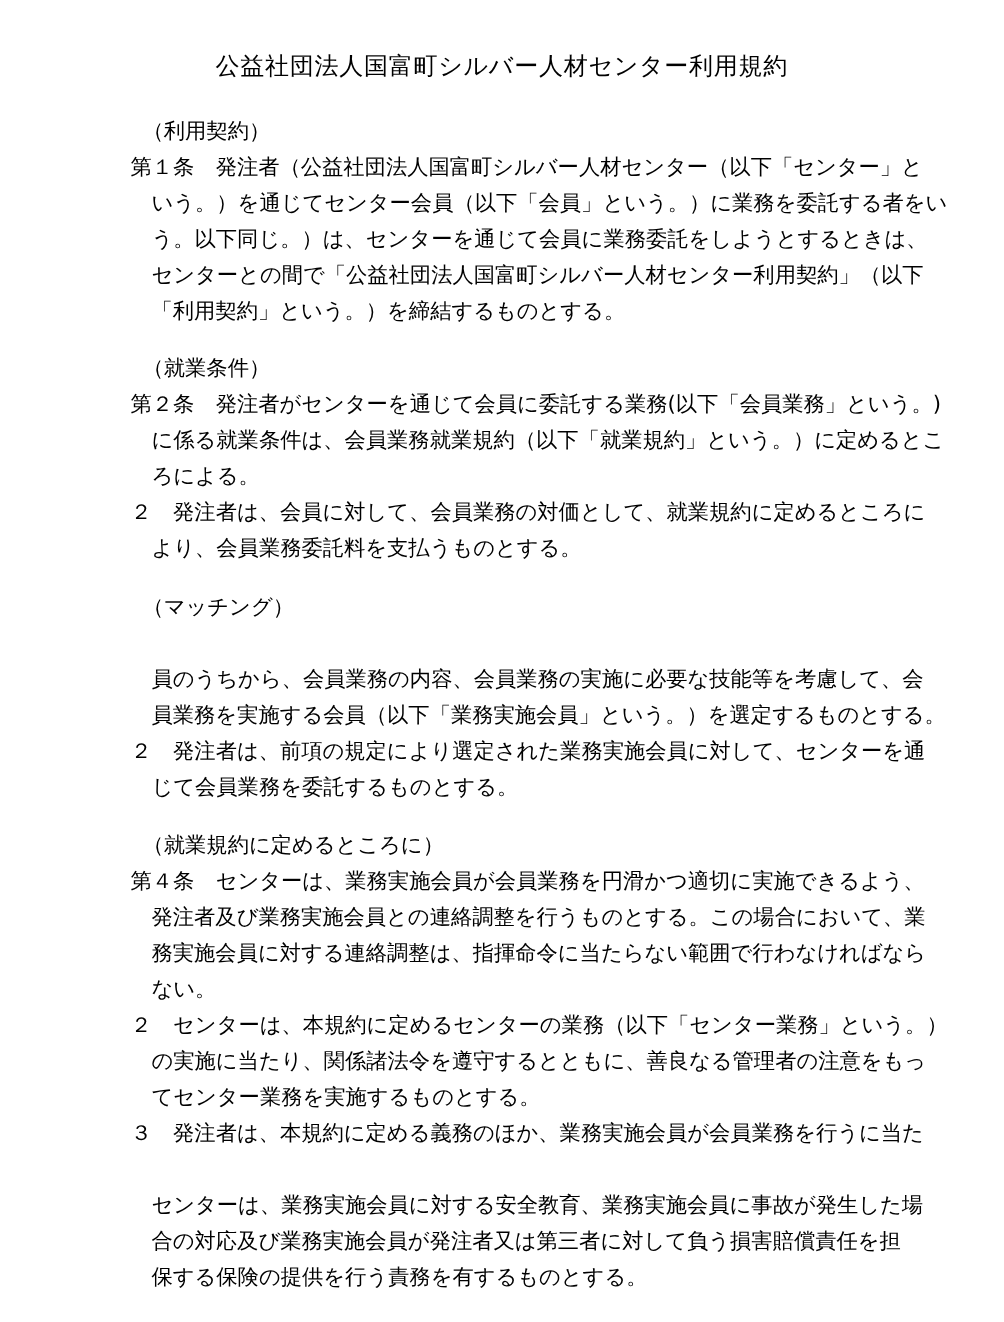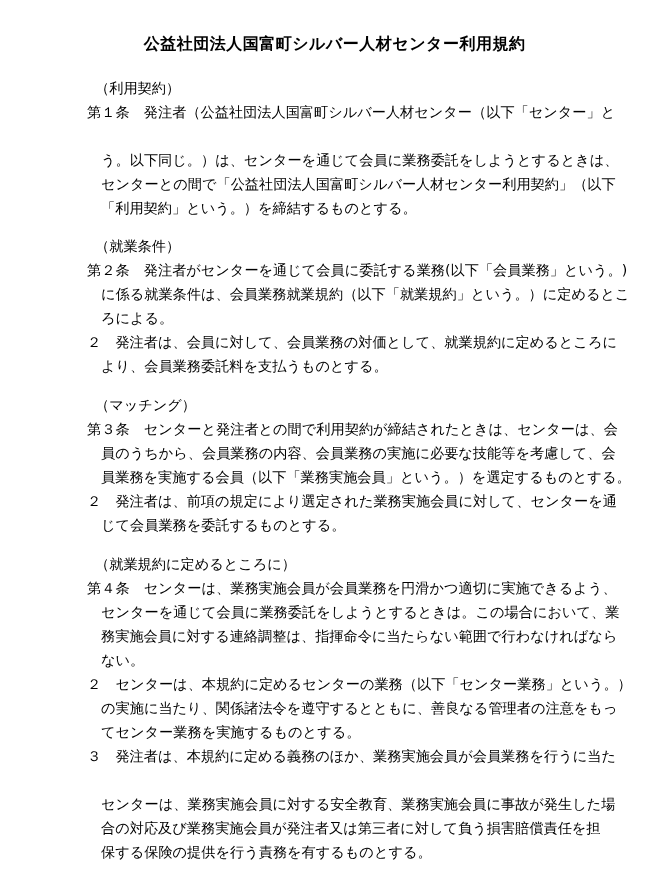--- a/index.html
+++ b/index.html
@@ -1,54 +1,54 @@
 <!DOCTYPE html>
 <html><head>
 <meta charset="utf-8">
 <style>
   html, body { margin:0; padding:0; background:#ffffff; }
   body { width:669px; height:881px; position:relative; overflow:hidden;
          font-family: "DejaVu Sans", "Liberation Sans", sans-serif; color:#000; }
   .page { position:absolute; left:0; top:0; width:669px; height:881px; }
   .title { position:absolute; left:0; top:34px; width:669px; text-align:center;
-           font-size:16px; font-weight:bold; letter-spacing:0.5px; }
+           font-size:16px; font-weight:normal; letter-spacing:0.5px; }
   .line { position:absolute; font-size:14.2px; white-space:nowrap; line-height:24px; height:24px;text-align:right; }
   .h { left:95px; }
   .a { left:87px; }
   .c { left:101px; }
 </style>
 </head>
 <body>
 
 <div class="page">
   <div class="title">公益社団法人国富町シルバー人材センター利用規約</div>
 
   <div class="line h" style="top:76px">（利用契約）</div>
   <div class="line a" style="top:100px">第１条　発注者（公益社団法人国富町シルバー人材センター（以下「センター」と</div>
+  <div class="line c" style="top:124px">いう。）を通じてセンター会員（以下「会員」という。）に業務を委託する者をい</div>
   <div class="line c" style="top:148px">う。以下同じ。）は、センターを通じて会員に業務委託をしようとするときは、</div>
   <div class="line c" style="top:172px">センターとの間で「公益社団法人国富町シルバー人材センター利用契約」（以下</div>
   <div class="line c" style="top:196px">「利用契約」という。）を締結するものとする。</div>
 
   <div class="line h" style="top:234px">（就業条件）</div>
   <div class="line a" style="top:258px">第２条　発注者がセンターを通じて会員に委託する業務(以下「会員業務」という。)</div>
   <div class="line c" style="top:282px">に係る就業条件は、会員業務就業規約（以下「就業規約」という。）に定めるとこ</div>
   <div class="line c" style="top:306px">ろによる。</div>
   <div class="line a" style="top:330px">２　発注者は、会員に対して、会員業務の対価として、就業規約に定めるところに</div>
   <div class="line c" style="top:354px">より、会員業務委託料を支払うものとする。</div>
 
   <div class="line h" style="top:393px">（マッチング）</div>
-  <div class="line a" style="top:417px">第３条　センターと発注者との間で利用契約が締結されたときは、センターは、会</div>
   <div class="line c" style="top:441px">員のうちから、会員業務の内容、会員業務の実施に必要な技能等を考慮して、会</div>
   <div class="line c" style="top:465px">員業務を実施する会員（以下「業務実施会員」という。）を選定するものとする。</div>
   <div class="line a" style="top:489px">２　発注者は、前項の規定により選定された業務実施会員に対して、センターを通</div>
   <div class="line c" style="top:513px">じて会員業務を委託するものとする。</div>
 
   <div class="line h" style="top:552px">（就業規約に定めるところに）</div>
   <div class="line a" style="top:576px">第４条　センターは、業務実施会員が会員業務を円滑かつ適切に実施できるよう、</div>
-  <div class="line c" style="top:600px">センターを通じて会員に業務委託をしようとするときは。この場合において、業</div>
+  <div class="line c" style="top:600px">発注者及び業務実施会員との連絡調整を行うものとする。この場合において、業</div>
   <div class="line c" style="top:624px">務実施会員に対する連絡調整は、指揮命令に当たらない範囲で行わなければなら</div>
   <div class="line c" style="top:648px">ない。</div>
   <div class="line a" style="top:672px">２　センターは、本規約に定めるセンターの業務（以下「センター業務」という。）</div>
   <div class="line c" style="top:720px">てセンター業務を実施するものとする。</div>
   <div class="line c" style="top:696px">の実施に当たり、関係諸法令を遵守するとともに、善良なる管理者の注意をもっ</div>
   <div class="line a" style="top:744px">３　発注者は、本規約に定める義務のほか、業務実施会員が会員業務を行うに当た</div>
   <div class="line c" style="top:816px">合の対応及び業務実施会員が発注者又は第三者に対して負う損害賠償責任を担</div>
   <div class="line c" style="top:792px">センターは、業務実施会員に対する安全教育、業務実施会員に事故が発生した場</div>
   <div class="line c" style="top:840px">保する保険の提供を行う責務を有するものとする。</div>
 </div>

